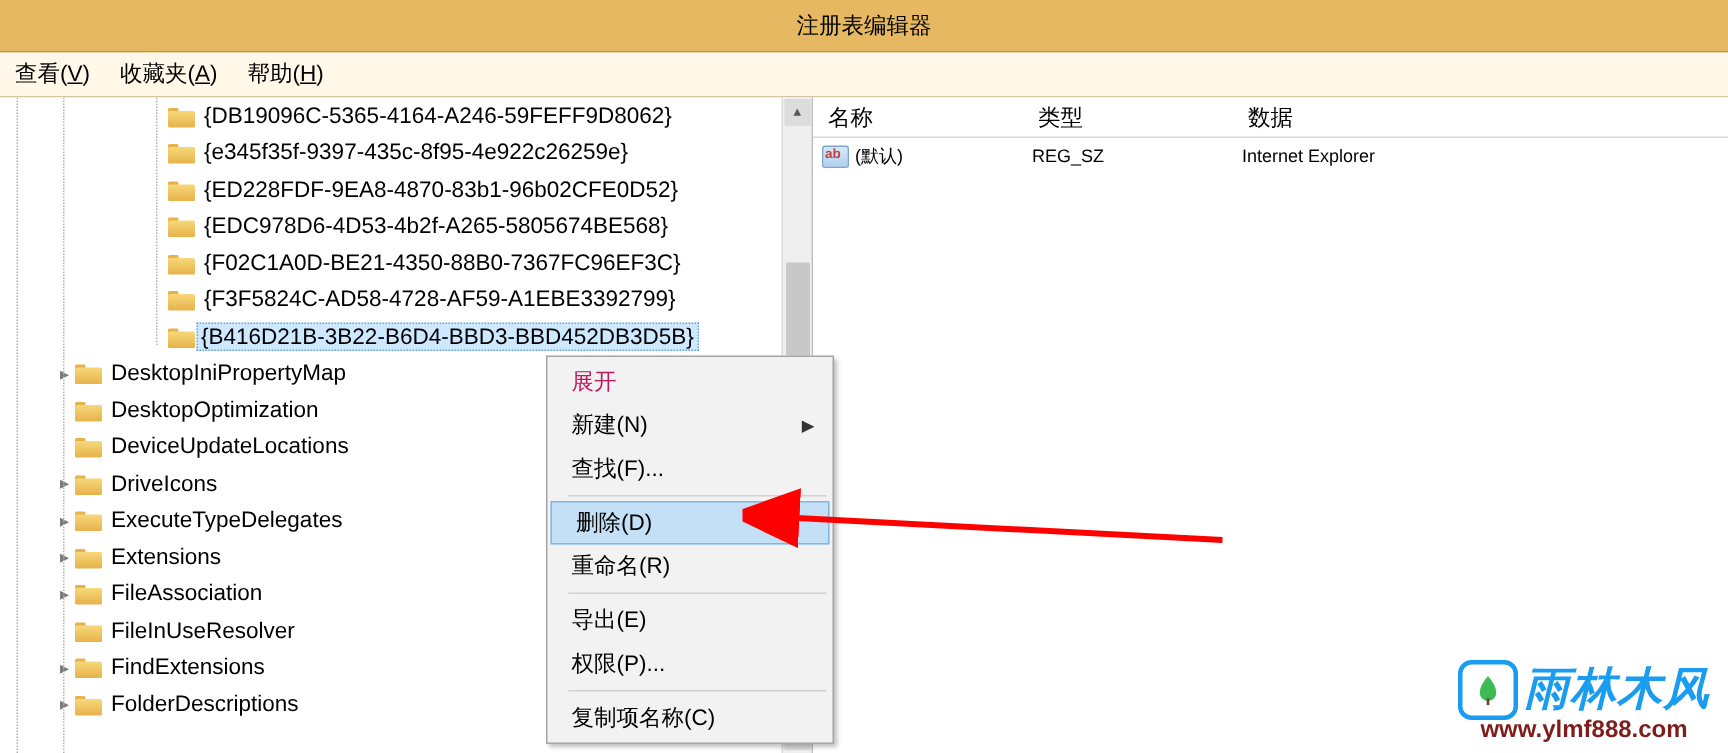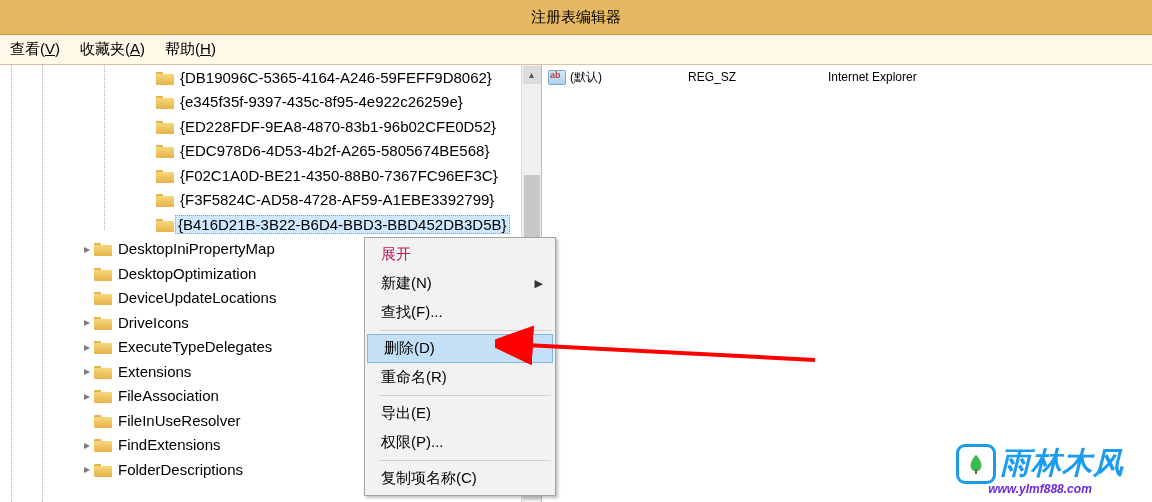--- a/index.html
+++ b/index.html
@@ -13,21 +13,21 @@
 
 .content { display: flex; height: 437px; width: 100%; }
 
 .tree-panel { width: 542px; height: 100%; border-right: 1px solid #bbb; overflow: hidden; position: relative; background: #fff; }
 .tree-scroll { position: absolute; top: 0; bottom: 0; left: 0; right: 20px; overflow: hidden; }
 .vscroll { position: absolute; top: 0; right: 0; width: 20px; height: 100%; background: #efefef; border-left: 1px solid #ddd; }
 .vscroll .up, .vscroll .down { width: 18px; height: 18px; margin: 1px auto; background: #dcdcdc; font-size: 10px; text-align: center; line-height: 18px; color: #555; }
 .vscroll .down { position: absolute; bottom: 1px; left: 1px; }
 .vscroll .thumb { position: absolute; left: 2px; width: 16px; top: 110px; height: 140px; background: #c8c8c8; border-radius: 1px; }
 
-.tree-row { display: flex; align-items: center; height: 24.5px; font-size: 15px; color: #000; white-space: nowrap; margin-left: 44px; }
+.tree-row { display: flex; align-items: center; height: 24.5px; font-size: 15px; color: #000; white-space: nowrap; }
 .indent { display: inline-block; }
 .twisty { width: 14px; display: inline-flex; justify-content: center; color: #7a7a7a; font-size: 12px; }
 .twisty.blank { visibility: hidden; }
 .folder-ico { width: 18px; height: 15px; margin-right: 4px; display: inline-block; position: relative; }
 .folder-ico:before { content: ""; position: absolute; left: 0; top: 2px; width: 7px; height: 3px; background: #e6b24a; border-radius: 1px 1px 0 0; }
 .folder-ico:after { content: ""; position: absolute; left: 0; top: 4px; width: 18px; height: 11px; background: linear-gradient(#f7d87a, #e6b24a); border-radius: 1px; }
 .vline { position: absolute; border-left: 1px dotted #b0b0b0; }
 
 .tree-row.selected .label { background: #cde8ff; border: 1px dotted #6aa6d6; padding: 0 2px; margin-left: -3px; }
 .tree-row .label { padding: 0 2px; }
@@ -49,25 +49,25 @@
 
 .context-menu { position: absolute; left: 364px; top: 237px; width: 192px; background: #f2f2f2; border: 1px solid #a5a5a5; box-shadow: 2px 2px 3px rgba(0,0,0,0.25); z-index: 10; padding: 2px; font-size: 15px; }
 .context-menu .cm-item { height: 29px; display: flex; align-items: center; padding-left: 14px; position: relative; }
 .context-menu .cm-item.disabled { color: #be185d; }
 .context-menu .cm-item.hover { background: #c4e0f7; border: 1px solid #7fb6e4; padding-left: 16px; }
 .context-menu .cm-sep { height: 1px; background: #d0d0d0; margin: 3px 2px 3px 12px; }
 .context-menu .arrow-sub { position: absolute; right: 10px; font-size: 11px; color: #333; }
 
 .red-arrow { position: absolute; z-index: 20; pointer-events: none; }
 
-.watermark { position: absolute; right: 28px; bottom: 6px; z-index: 30; display: flex; flex-direction: column; align-items: center; }
+.watermark { position: absolute; right: 12px; bottom: 6px; z-index: 30; display: flex; flex-direction: column; align-items: center; }
 .wm-top { display: flex; align-items: center; }
 .wm-ico { width: 40px; height: 40px; border: 3px solid #1a9df0; border-radius: 9px; display: flex; align-items: center; justify-content: center; margin-right: 4px; background: #fff; }
 .wm-text { font-size: 30px; font-weight: bold; color: #1a9df0; font-style: italic; letter-spacing: 1px; }
-.wm-url { font-size: 12px; font-weight: bold; font-style: italic; color: #6d28d9; margin-top: -2px; }
+.wm-url { font-size: 16px; font-weight: bold; color: #7f1d1d; margin-top: -2px; }
 </style>
 </head>
 <body>
 
 <div class="titlebar">
   <span>注册表编辑器</span>
 </div>
 
 <div class="menubar">
   <div class="menu-item"><span>查看</span>(<u>V</u>)</div>
@@ -190,20 +190,25 @@
     </div>
 
     <div class="vscroll">
       <div class="up">▴</div>
       <div class="thumb"></div>
       <div class="down">▾</div>
     </div>
   </div>
 
   <div class="details-panel">
+    <div class="col-headers">
+      <div class="col name">名称</div>
+      <div class="col type">类型</div>
+      <div class="col data">数据</div>
+    </div>
     <div class="detail-row">
       <div class="dcell name">
           <span class="str-ico"></span>
           <span>(默认)</span>
         </div>
       <div class="dcell type">REG_SZ</div>
       <div class="dcell data">Internet Explorer</div>
     </div>
   </div>
 

